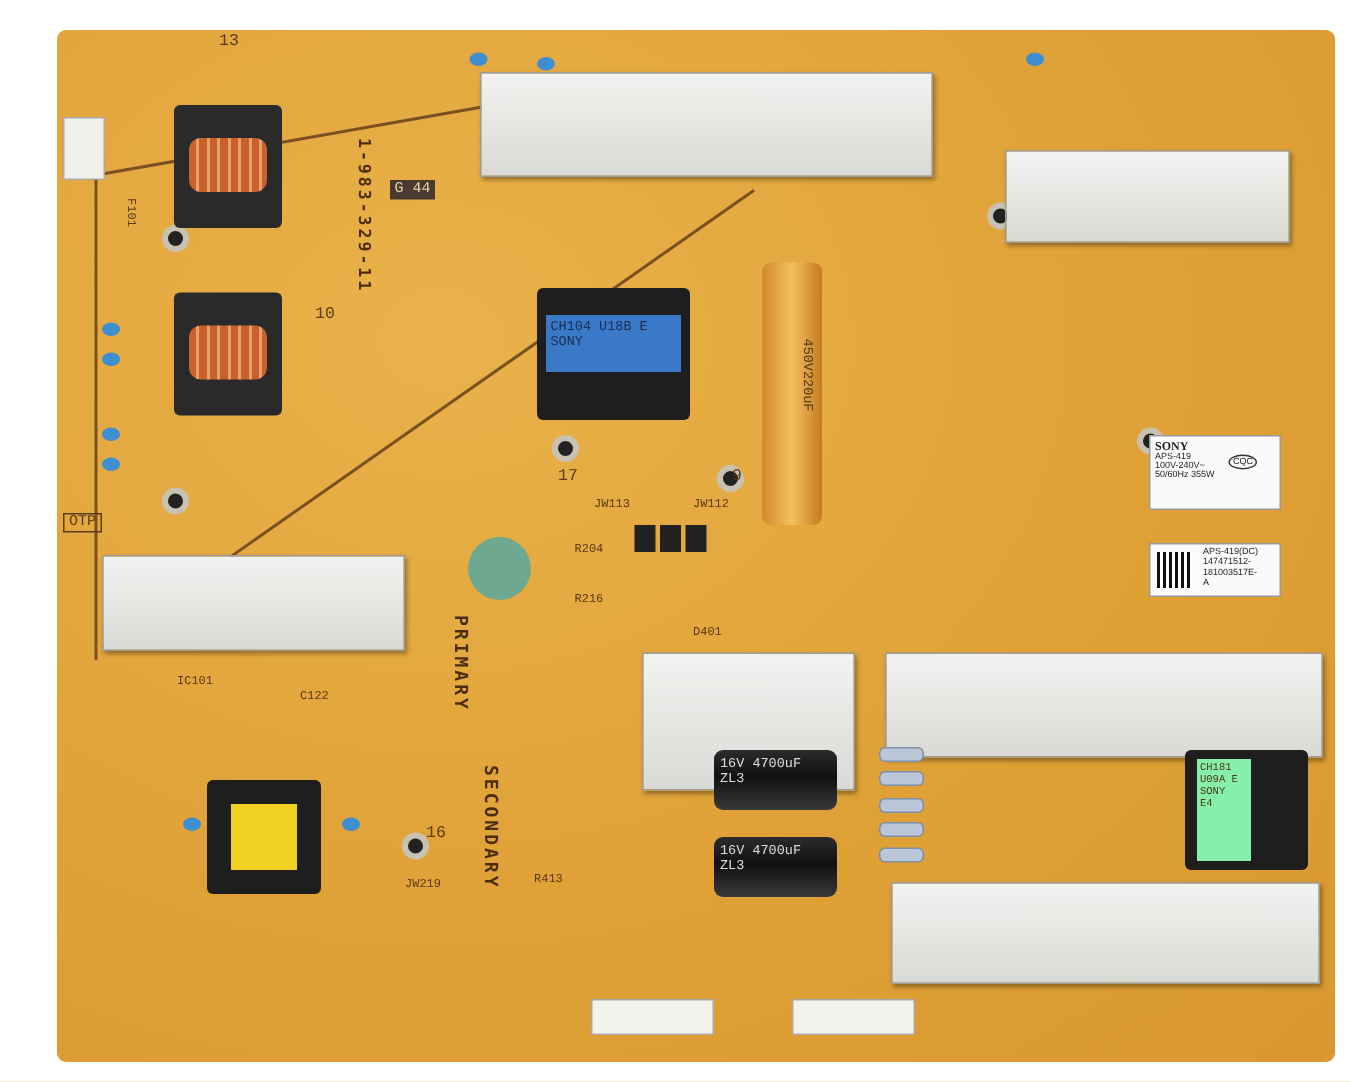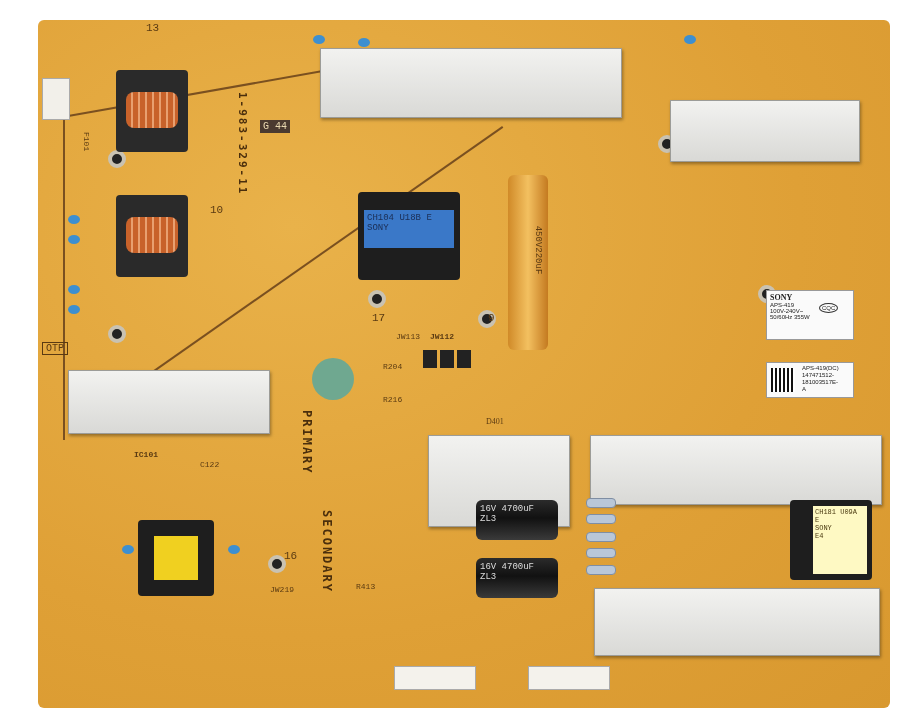--- a/index.html
+++ b/index.html
@@ -85,21 +85,21 @@
   <div class="elcap" style="left:438px;top:480px;width:82px;height:40px;padding:4px;box-sizing:border-box;">
     <div>16V 4700uF</div>
     <div>ZL3</div>
   </div>
   <div class="elcap" style="left:438px;top:538px;width:82px;height:40px;padding:4px;box-sizing:border-box;">
     <div>16V 4700uF</div>
     <div>ZL3</div>
   </div>
 
   <div class="xfmr" style="left:752px;top:480px;width:82px;height:80px;">
-    <div class="abs" style="left:23px;top:6px;width:54px;height:68px;background:#fef9c3;color:#4a3a10;font-family:'Liberation Mono',monospace;font-size:7px;padding:2px;box-sizing:border-box;">
+    <div class="abs" style="left:8px;top:6px;width:36px;height:68px;background:#86efac;color:#4a3a10;font-family:'Liberation Mono',monospace;font-size:7px;padding:2px;box-sizing:border-box;">
       <div>CH181 U09A E</div>
       <div>SONY</div>
       <div>E4</div>
     </div>
   </div>
 
   <div class="xfmr" style="left:100px;top:500px;width:76px;height:76px;">
     <div class="abs" style="left:16px;top:16px;width:44px;height:44px;background:#f0d020;"></div>
   </div>
 
@@ -128,26 +128,26 @@
   <div class="resistor" style="left:548px;top:528px;width:28px;"></div>
   <div class="resistor" style="left:548px;top:545px;width:28px;"></div>
 
   <div class="bigsilk" style="left:198px;top:72px;font-size:11px;writing-mode:vertical-rl;">1-983-329-11</div>
   <div class="abs" style="left:222px;top:100px;background:#4a3a30;color:#e8d8b0;font-size:10px;padding:1px 3px;font-family:'Liberation Mono',monospace;">G 44</div>
   <div class="bigsilk" style="left:262px;top:390px;font-size:12px;writing-mode:vertical-rl;">PRIMARY</div>
   <div class="bigsilk" style="left:282px;top:490px;font-size:12px;writing-mode:vertical-rl;">SECONDARY</div>
   <div class="silk" style="left:4px;top:322px;font-size:10px;border:1px solid #5a3a12;padding:0 3px;">OTP</div>
   <div class="silk" style="left:345px;top:342px;">R204</div>
   <div class="silk" style="left:345px;top:375px;">R216</div>
-  <div class="silk" style="left:448px;top:397px;font-family:Liberation Serif, serif;">D401</div>
+  <div class="silk" style="left:424px;top:397px;">D401</div>
   <div class="silk" style="left:358px;top:312px;">JW113</div>
-  <div class="silk" style="left:392px;top:312px;font-weight:bold;">JW112</div>
+  <div class="silk" style="left:424px;top:312px;">JW112</div>
   <div class="silk" style="left:318px;top:562px;">R413</div>
   <div class="silk" style="left:232px;top:565px;">JW219</div>
-  <div class="silk" style="left:96px;top:430px;font-weight:bold;">IC101</div>
+  <div class="silk" style="left:80px;top:430px;">IC101</div>
   <div class="silk" style="left:162px;top:440px;">C122</div>
   <div class="silk" style="left:44px;top:112px;writing-mode:vertical-rl;">F101</div>
   <div class="silk" style="left:108px;top:2px;font-size:11px;">13</div>
   <div class="silk" style="left:172px;top:184px;font-size:11px;">10</div>
   <div class="silk" style="left:334px;top:292px;font-size:11px;">17</div>
   <div class="silk" style="left:450px;top:292px;font-size:11px;">9</div>
   <div class="silk" style="left:246px;top:530px;font-size:11px;">16</div>
 </div>
 
 </body></html>

